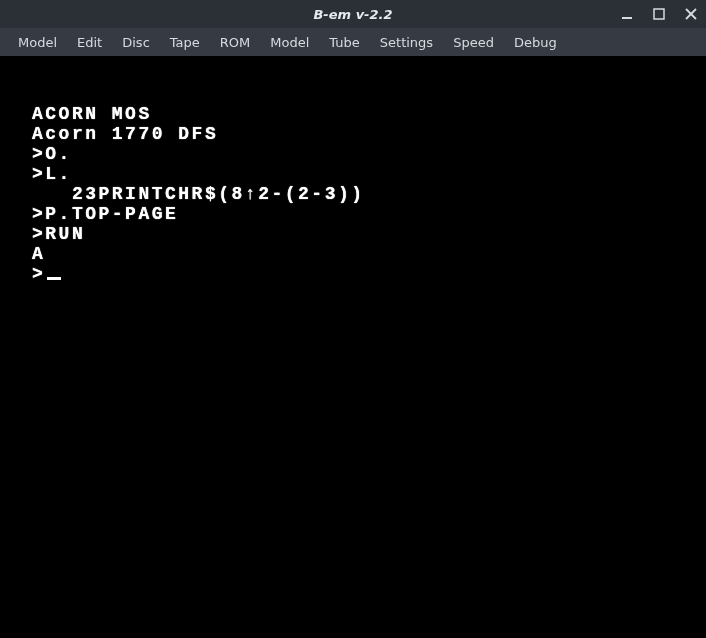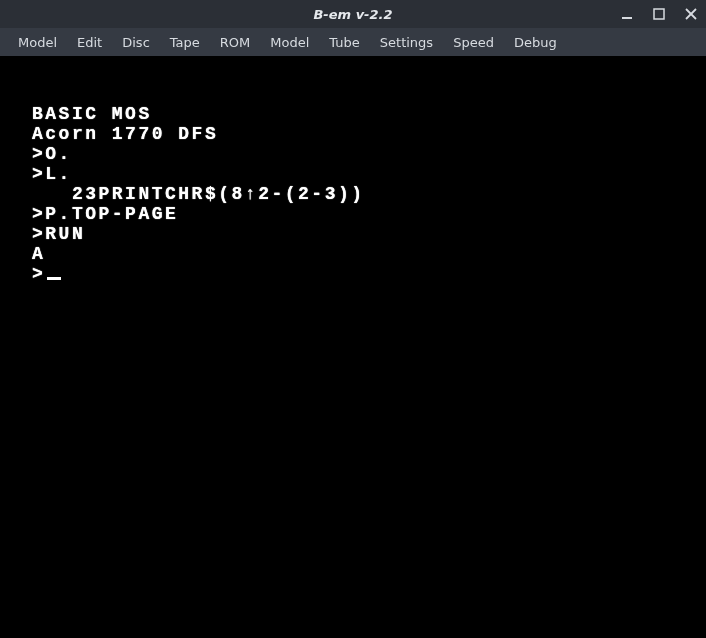--- a/index.html
+++ b/index.html
@@ -117,14 +117,14 @@
   <div class="menu-item">Tape</div>
   <div class="menu-item">ROM</div>
   <div class="menu-item">Model</div>
   <div class="menu-item">Tube</div>
   <div class="menu-item">Settings</div>
   <div class="menu-item">Speed</div>
   <div class="menu-item">Debug</div>
 </div>
 
 <div class="screen">
-  <div class="term" id="term"><div>BASIC MOS</div><div></div><div>Acorn 1770 DFS</div><div></div><div></div><div>&gt;O.</div><div>&gt;L.</div><div>   23PRINTCHR$(8↑2-(2-3))</div><div>&gt;P.TOP-PAGE</div><div>&gt;RUN</div><div>A</div><div>&gt;<span class="cursor"></span></div></div>
+  <div class="term" id="term"><div>ACORN MOS</div><div></div><div>Acorn 1770 DFS</div><div></div><div></div><div>&gt;O.</div><div>&gt;L.</div><div>   23PRINTCHR$(8↑2-(2-3))</div><div>&gt;P.TOP-PAGE</div><div>&gt;RUN</div><div>A</div><div>&gt;<span class="cursor"></span></div></div>
 </div>
 
 </body></html>

